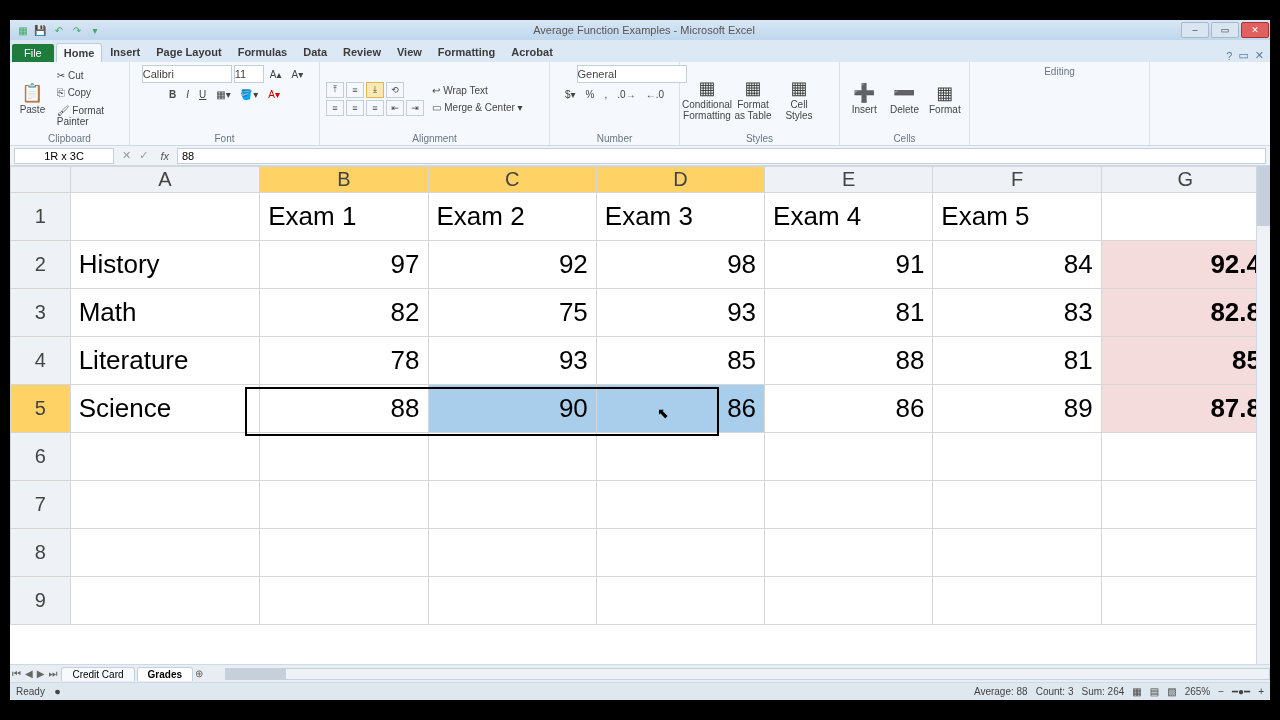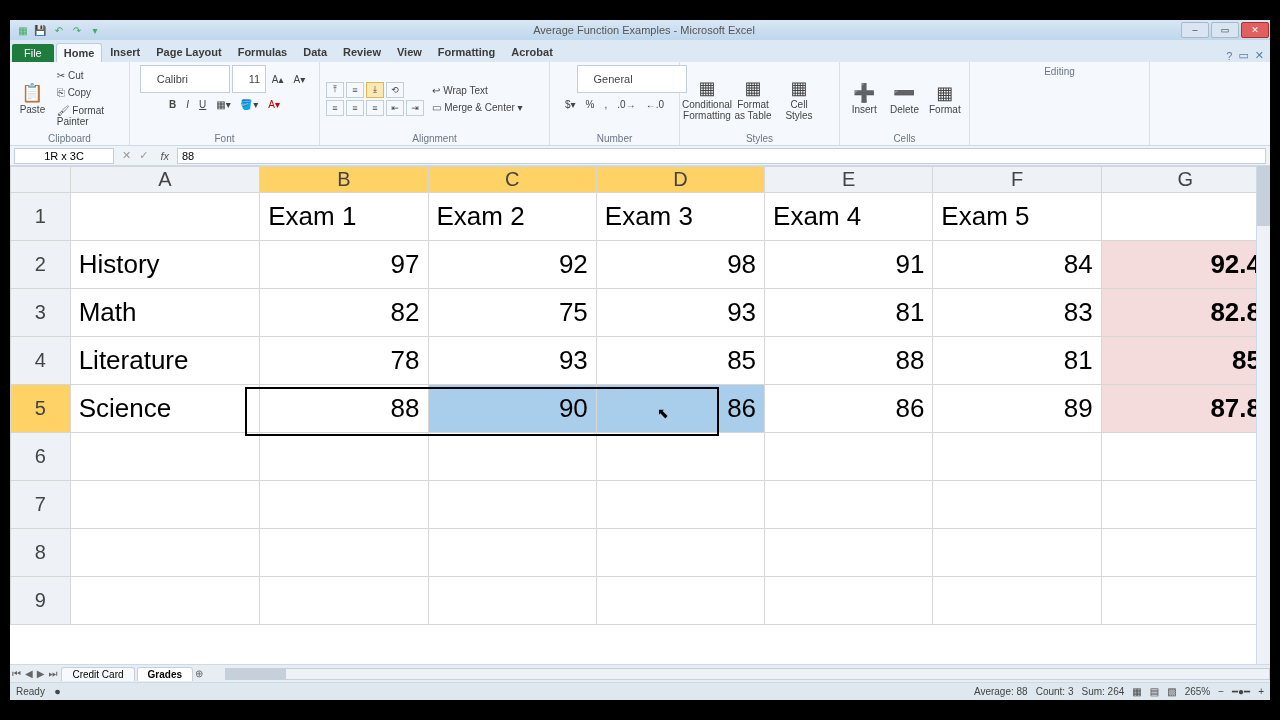--- a/index.html
+++ b/index.html
@@ -21,21 +21,21 @@
 .tabs .right { margin-left:auto; display:flex; gap:6px; padding-right:6px; align-items:center; color:#5a7ca5; font-size:11px; }
 
 .ribbon { height:84px; background:#f5f9fd; border-bottom:1px solid #cdd9e6; display:flex; font-size:10px; color:#444; }
 .group { border-right:1px solid #d7e1ec; padding:3px 6px 1px; display:flex; flex-direction:column; }
 .group .body { flex:1; display:flex; align-items:center; gap:4px; }
 .group .label { text-align:center; color:#6a7685; font-size:10px; padding-top:1px; }
 .bigbtn { display:flex; flex-direction:column; align-items:center; justify-content:center; width:42px; color:#444; }
 .bigbtn .ic { font-size:18px; }
 .col { display:flex; flex-direction:column; gap:2px; }
 .row { display:flex; gap:2px; align-items:center; }
-.sel { border:1px solid #c3cedb; background:#fff; padding:1px 16px; height:28px; font-size:11px; display:flex; align-items:center; }
+.sel { border:1px solid #c3cedb; background:#fff; padding:1px 0; height:18px; font-size:11px; display:flex; align-items:center; }
 .btn { border:1px solid transparent; padding:1px 3px; border-radius:2px; }
 .alignbtn { width:18px; height:16px; border:1px solid #c3cedb; display:flex; align-items:center; justify-content:center; font-size:9px; }
 .alignbtn.sel-on { background:#fbe9b3; border-color:#e0b64e; }
 
 .fbar { height:20px; background:#eef3f8; border-bottom:1px solid #cdd9e6; display:flex; align-items:center; font-size:11px; }
 .namebox { width:100px; margin:0 4px; border:1px solid #c3cedb; background:#fff; padding:1px 20px; text-align:center; }
 .fx { padding:0 8px; font-style:italic; color:#555; }
 .formula { flex:1; padding:1px 4px; border:1px solid #c3cedb; background:#fff; margin-right:4px; }
 
 .gridwrap { flex:1; position:relative; overflow:hidden; background:#fff; }

